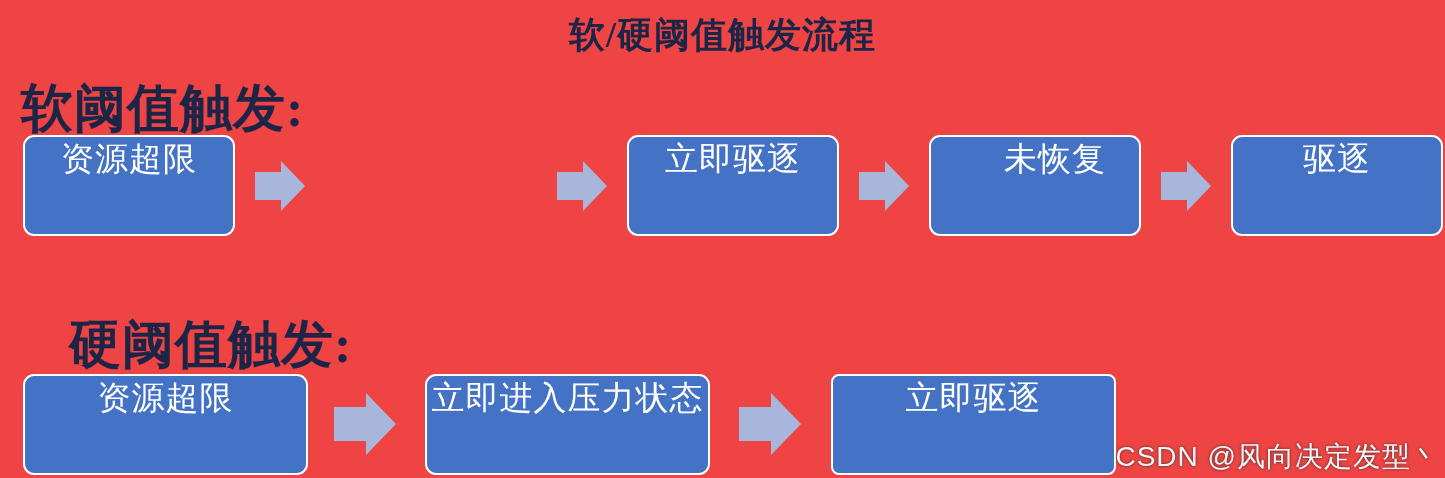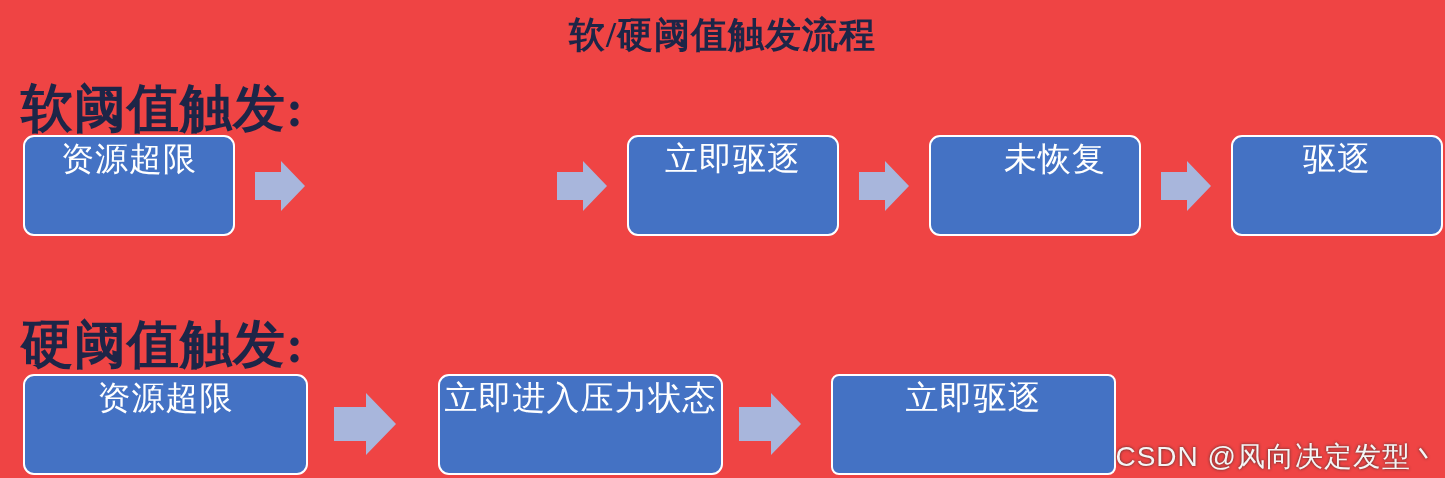--- a/index.html
+++ b/index.html
@@ -28,21 +28,21 @@
     position: absolute;
     left: 21px;
     color: #1d2547;
     font-family: "Liberation Serif", "DejaVu Serif", serif;
     font-weight: bold;
     font-size: 52px;
     line-height: 1.1;
     letter-spacing: 1px;
   }
   .flow-label.soft { top: 80px; }
-  .flow-label.hard { top: 316px; }
+  .flow-label.hard { top: 316px; margin-left: 48px; }
   .flow-box {
     position: absolute;
     height: 101px;
     background: #4472c4;
     border: 2.5px solid #ffffff;
     border-radius: 11px;
     box-sizing: border-box;
     display: flex;
     align-items: flex-start;
     justify-content: center;
@@ -52,21 +52,21 @@
     white-space: nowrap;
   }
   .row1 { top: 135px; width: 212px; }
   .row2 { top: 374px; width: 285px; }
   .r1b1 { left: 23px; }
   .r1b2 { left: 325px; }
   .r1b3 { left: 627px; }
   .r1b4 { left: 929px; padding-left: 40px; }
   .r1b5 { left: 1231px; }
   .r2b1 { left: 23px; }
-  .r2b2 { left: 425px; margin-left: 13px; }
+  .r2b2 { left: 425px; }
   .r2b3 { left: 831px; border-radius: 8px; }
   .flow-arrow { position: absolute; display: block; }
   .a1 { top: 158px; }
   .a1.p1 { left: 255px; }
   .a1.p2 { left: 557px; }
   .a1.p3 { left: 859px; }
   .a1.p4 { left: 1161px; }
   .a2 { top: 389px; }
   .a2.p1 { left: 334px; }
   .a2.p2 { left: 739px; }

